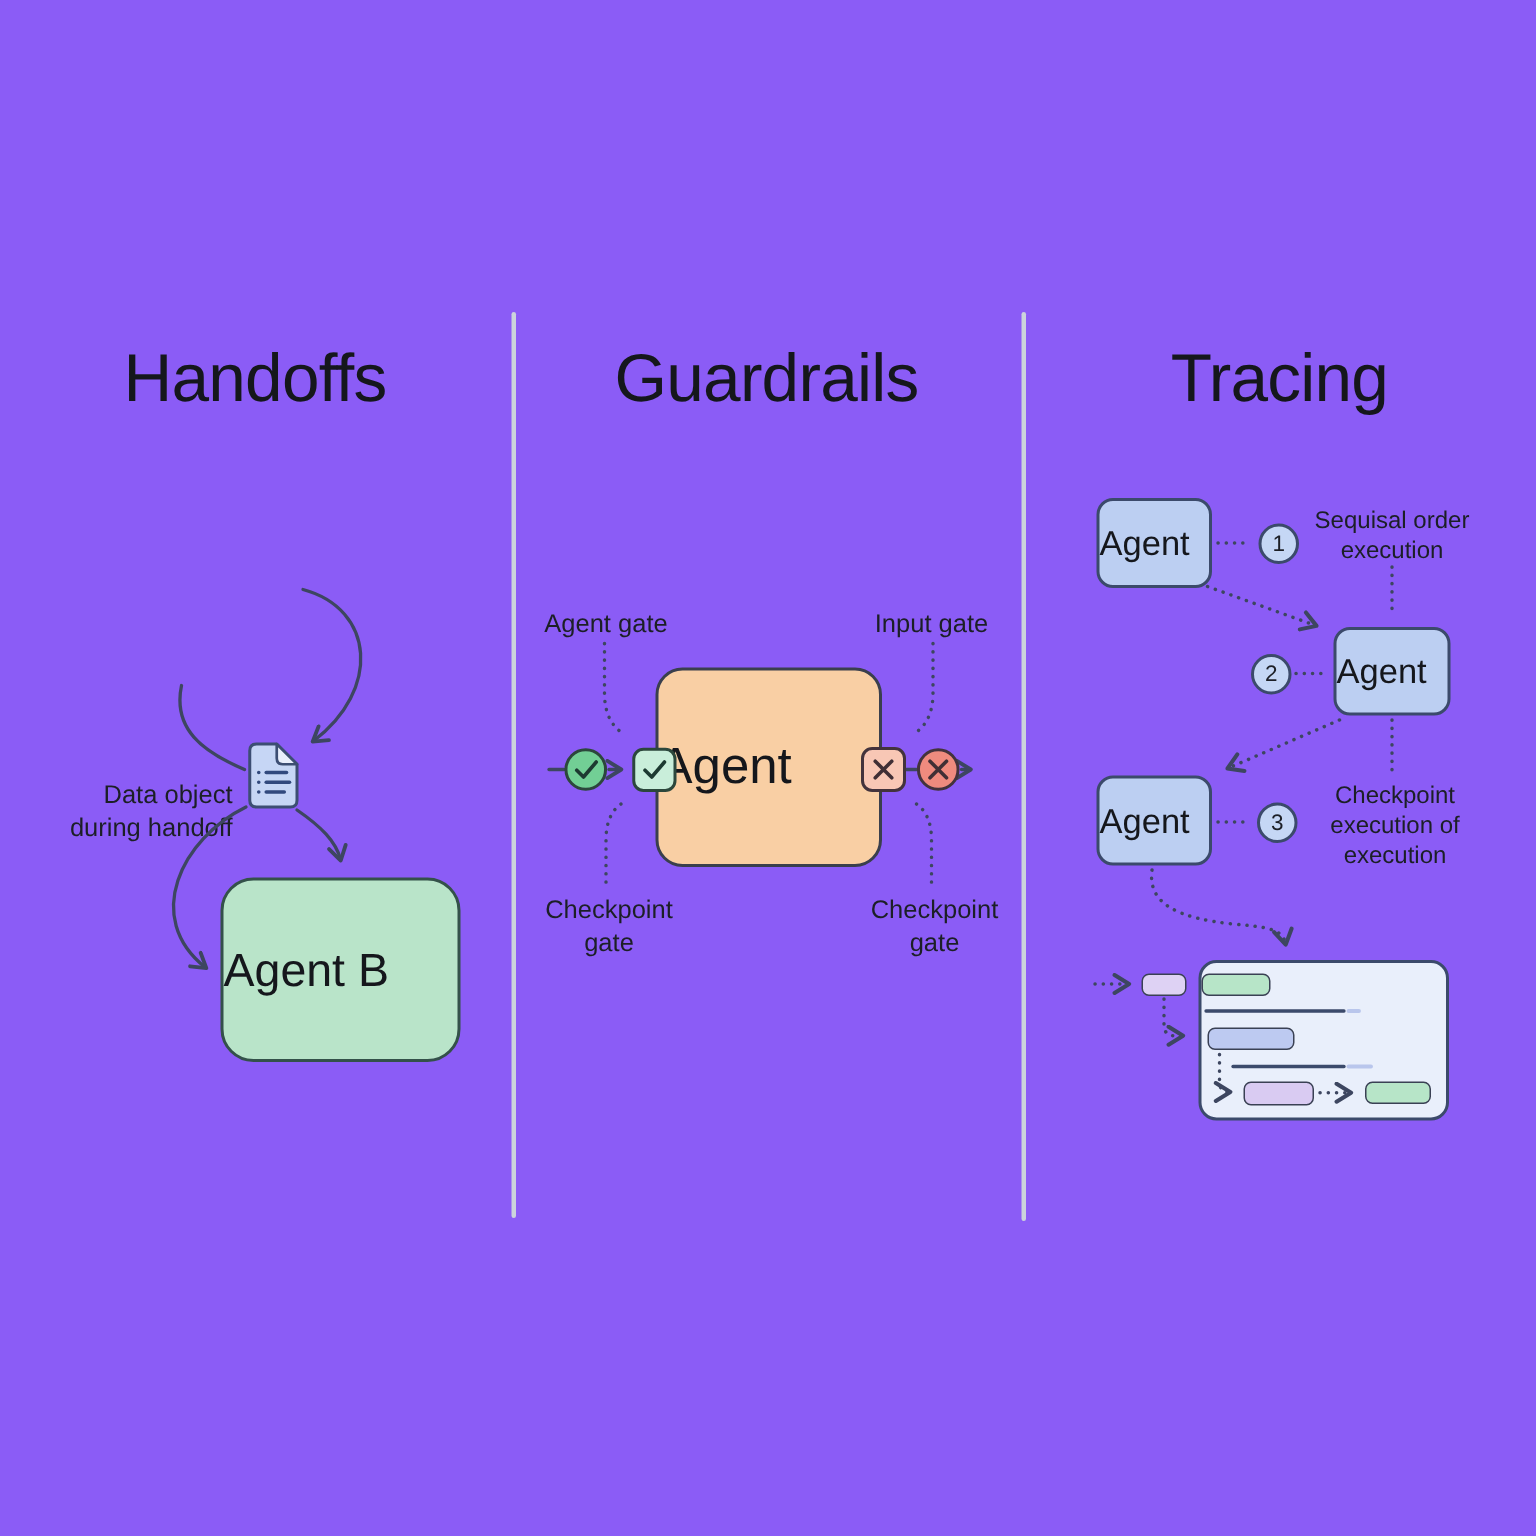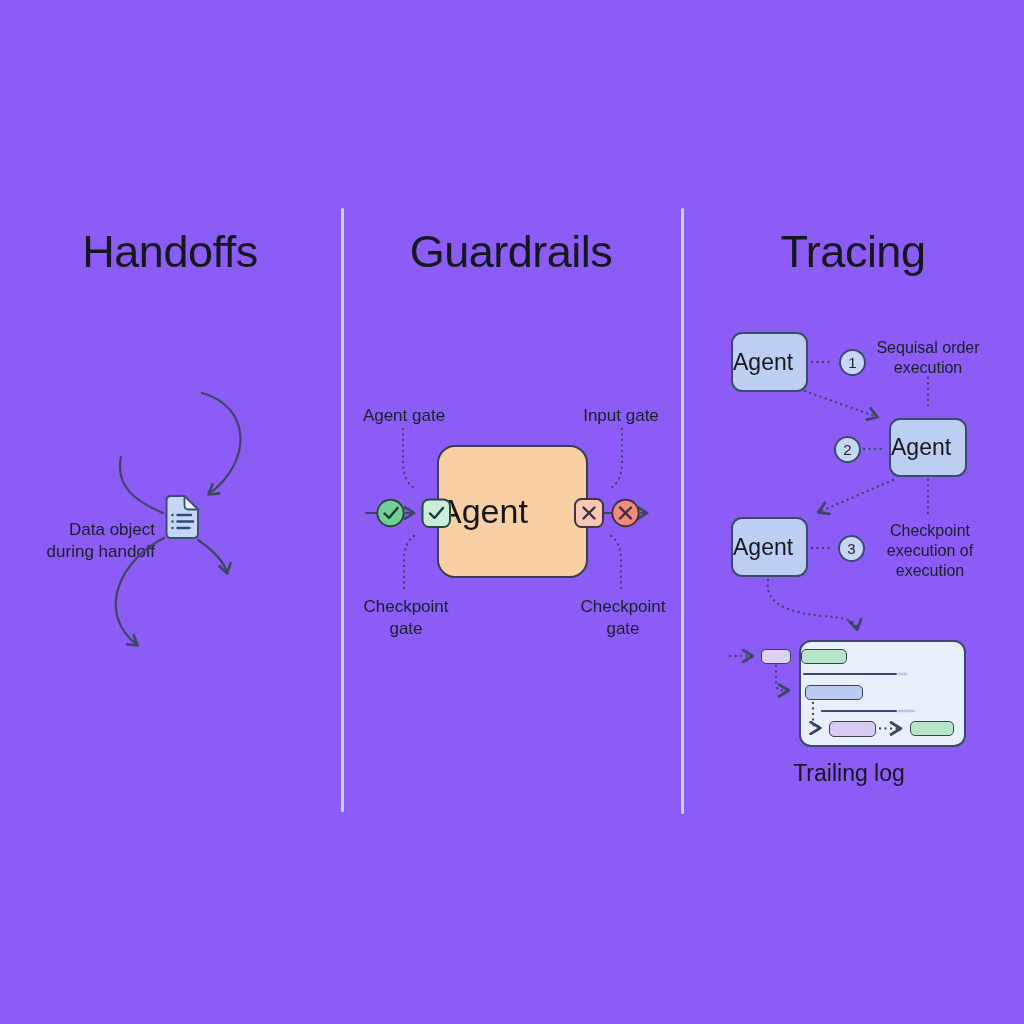--- a/index.html
+++ b/index.html
@@ -62,20 +62,23 @@
     <path d="M9,2 H22.5 L36,15.5 V39.5 Q36,44 31.5,44 H9 Q4.5,44 4.5,39.5 V6.5 Q4.5,2 9,2 Z" fill="#c6d6f5" stroke="#3c4e73" stroke-width="2" stroke-linejoin="round"></path>
     <path d="M22.5,2 L36,15.5 H26.5 Q22.5,15.5 22.5,11.5 Z" fill="#e9effc" stroke="#3c4e73" stroke-width="1.8" stroke-linejoin="round"></path>
     <g stroke="#31497d" stroke-width="2.4" stroke-linecap="round">
       <path d="M10.5,21 h0.01 M10.5,27.5 h0.01 M10.5,34 h0.01"></path>
       <path d="M15.5,21 H29"></path>
       <path d="M15.5,27.5 H31"></path>
       <path d="M15.5,34 H27.5"></path>
     </g>
   </svg>
 
+  <div class="node node-agent-b" style="left:147px;top:585px;width:160px;height:123px;">
+    <span>Agent B</span>
+  </div>
 
   <div class="label" style="left:334px;top:405px;width:140px;">Agent gate</div>
   <div class="label" style="left:551px;top:405px;width:140px;">Input gate</div>
 
   <div class="node node-guard-agent" style="left:437px;top:445px;width:151px;height:133px;">
     <span>Agent</span>
   </div>
 
   <div class="label" style="left:336px;top:596px;width:140px;">
     <div>Checkpoint</div>
@@ -115,21 +118,20 @@
     <div>execution of</div>
     <div>execution</div>
   </div>
 
   <div class="log-box" style="left:799px;top:640px;width:167px;height:107px;"></div>
   <div class="bar bar-chip" style="left:761px;top:649px;width:30px;height:15px;"></div>
   <div class="bar bar-green" style="left:801px;top:649px;width:46px;height:15px;"></div>
   <div class="bar bar-blue" style="left:805px;top:685px;width:58px;height:15px;"></div>
   <div class="bar bar-purple" style="left:829px;top:721px;width:47px;height:16px;"></div>
   <div class="bar bar-green" style="left:910px;top:721px;width:44px;height:15px;"></div>
-  <div class="trailing-label" style="left:749px;top:760px;width:200px;">Trailing log</div>
 
   <svg class="overlay" width="1024" height="1024" viewBox="0 0 1024 1024">
     <defs>
       <marker id="ah" viewBox="0 0 10 10" refX="7.5" refY="5" markerWidth="6.5" markerHeight="6.5" orient="auto-start-reverse">
         <path d="M1.5,1 L8,5 L1.5,9" fill="none" stroke="#3d4660" stroke-width="1.8" stroke-linecap="round" stroke-linejoin="round"></path>
       </marker>
     </defs>
 
     <g fill="none" stroke="#3d4660" stroke-width="2.2" stroke-linecap="round">
       <path d="M202,393 C250,406 254,460 209,494" marker-end="url(#ah)"></path>

